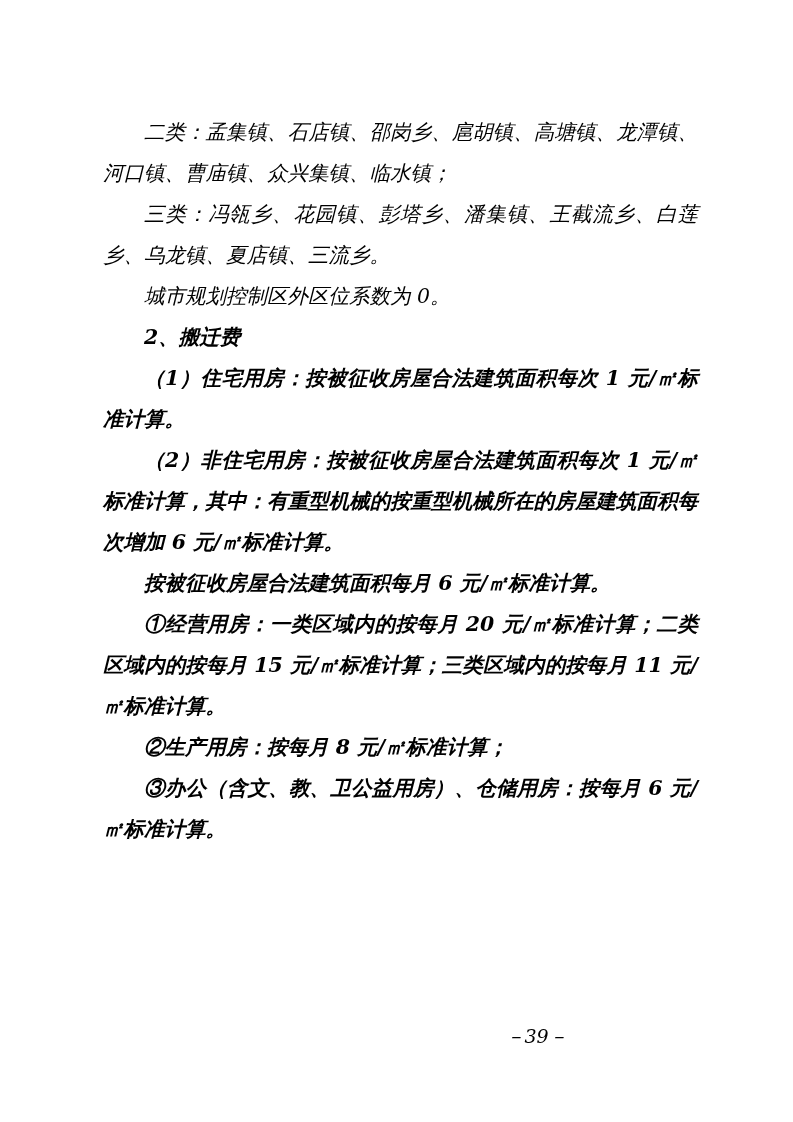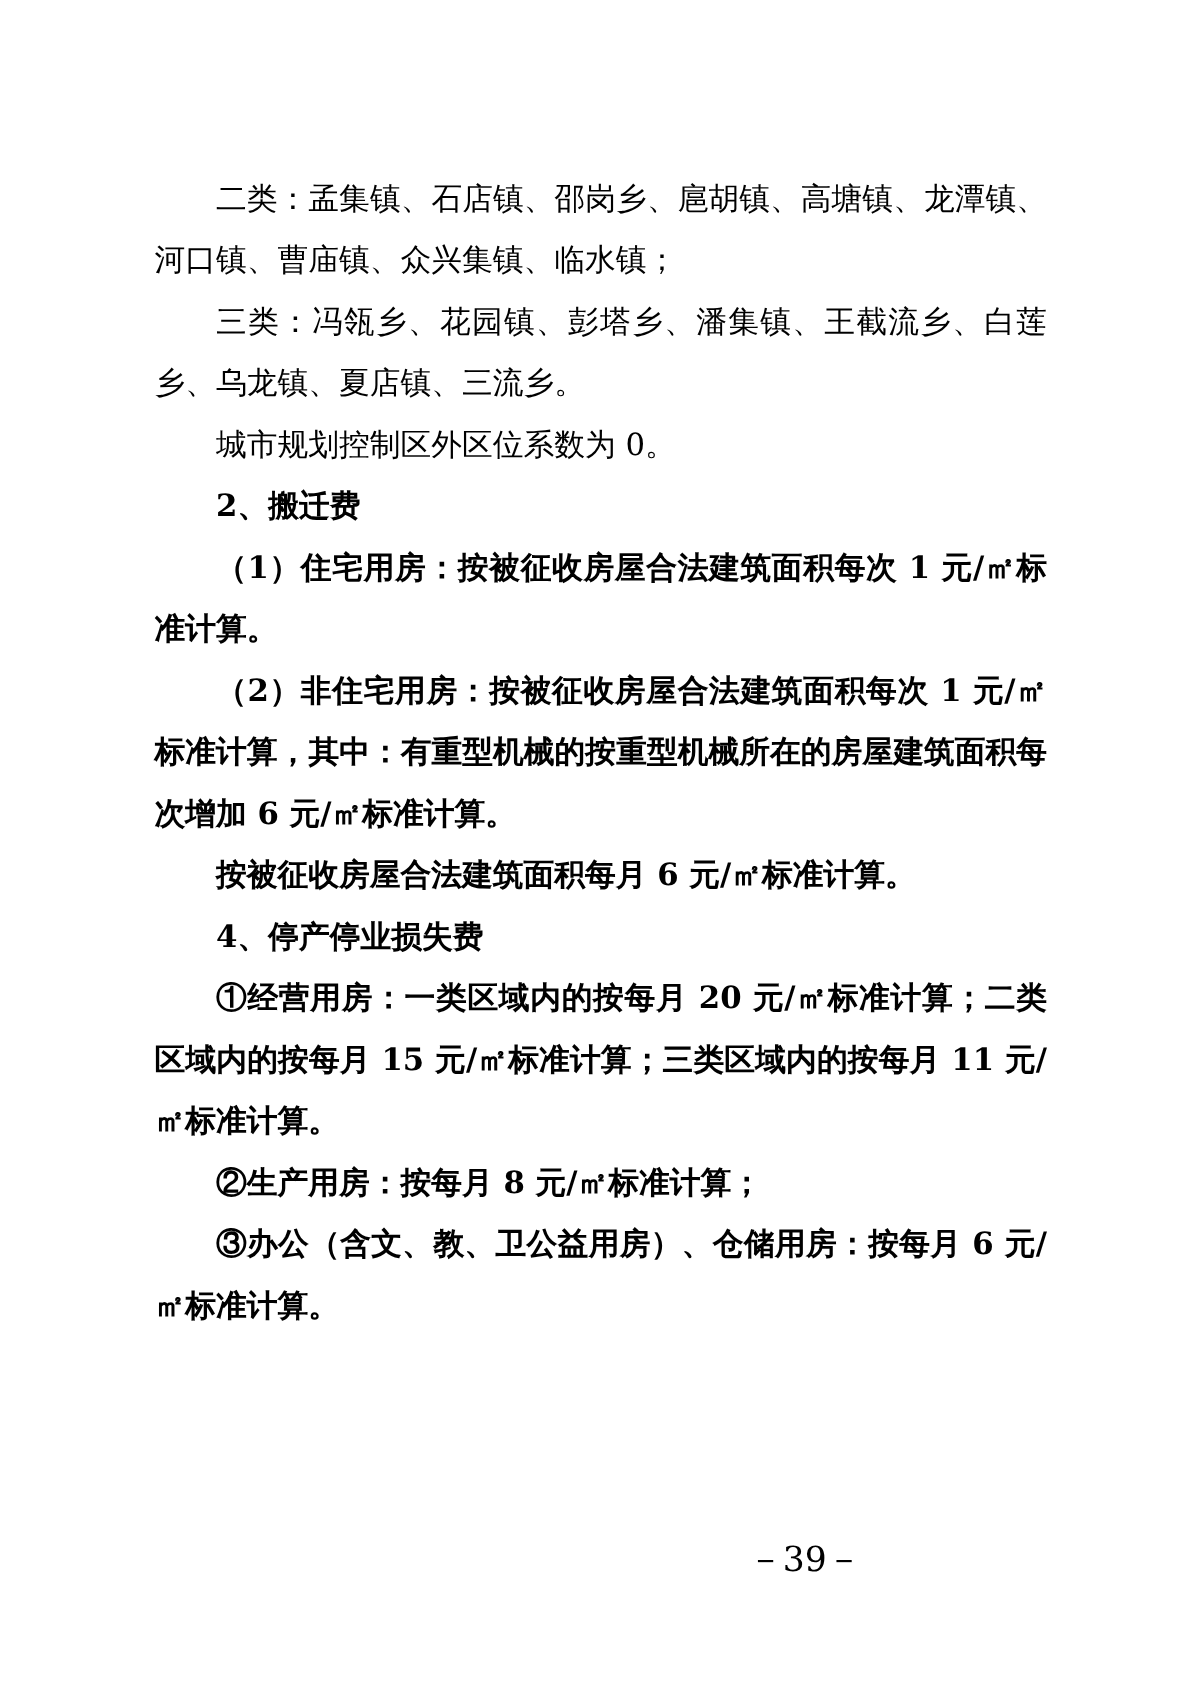--- a/index.html
+++ b/index.html
@@ -9,20 +9,21 @@
   }
   .page {
     position: relative;
     width: 793px;
     height: 1122px;
     background: #ffffff;
     margin: 0 auto;
     overflow: hidden;
     font-family: "DejaVu Serif", "Liberation Serif", serif;
     color: #000000;
+    font-style: italic;
   }
   .content {
     position: absolute;
     left: 103px;
     top: 112px;
     width: 595px;
   }
   .para {
     font-size: 20.5px;
     line-height: 41px;
@@ -35,39 +36,38 @@
   .para.bold {
     font-weight: bold;
   }
   .pagenum {
     position: absolute;
     left: 0;
     top: 1024px;
     width: 793px;
     text-align: center;
     padding-right: 0px;
-    font-size: 23px;
+    font-size: 19px;
     font-family: "DejaVu Serif", "Liberation Serif", serif;
   }
   .pagenum span {
     display: inline-block;
     margin-left: 280px;
   }
 </style>
 </head>
 <body>
 
 <div class="page">
   <div class="content">
     <p class="para">二类：孟集镇、石店镇、邵岗乡、扈胡镇、高塘镇、龙潭镇、河口镇、曹庙镇、众兴集镇、临水镇；</p>
     <p class="para">三类：冯瓴乡、花园镇、彭塔乡、潘集镇、王截流乡、白莲乡、乌龙镇、夏店镇、三流乡。</p>
     <p class="para">城市规划控制区外区位系数为 0。</p>
     <p class="para bold">2、搬迁费</p>
     <p class="para bold">（1）住宅用房：按被征收房屋合法建筑面积每次 1 元/㎡标准计算。</p>
     <p class="para bold">（2）非住宅用房：按被征收房屋合法建筑面积每次 1 元/㎡标准计算，其中：有重型机械的按重型机械所在的房屋建筑面积每次增加 6 元/㎡标准计算。</p>
     <p class="para bold">按被征收房屋合法建筑面积每月 6 元/㎡标准计算。</p>
-    <p class="para bold">4、停产停业损失费</p>
     <p class="para bold">①经营用房：一类区域内的按每月 20 元/㎡标准计算；二类区域内的按每月 15 元/㎡标准计算；三类区域内的按每月 11 元/㎡标准计算。</p>
     <p class="para bold">②生产用房：按每月 8 元/㎡标准计算；</p>
     <p class="para bold">③办公（含文、教、卫公益用房）、仓储用房：按每月 6 元/㎡标准计算。</p>
   </div>
   <div class="pagenum"><span>－39－</span></div>
 </div>
 
 </body></html>

